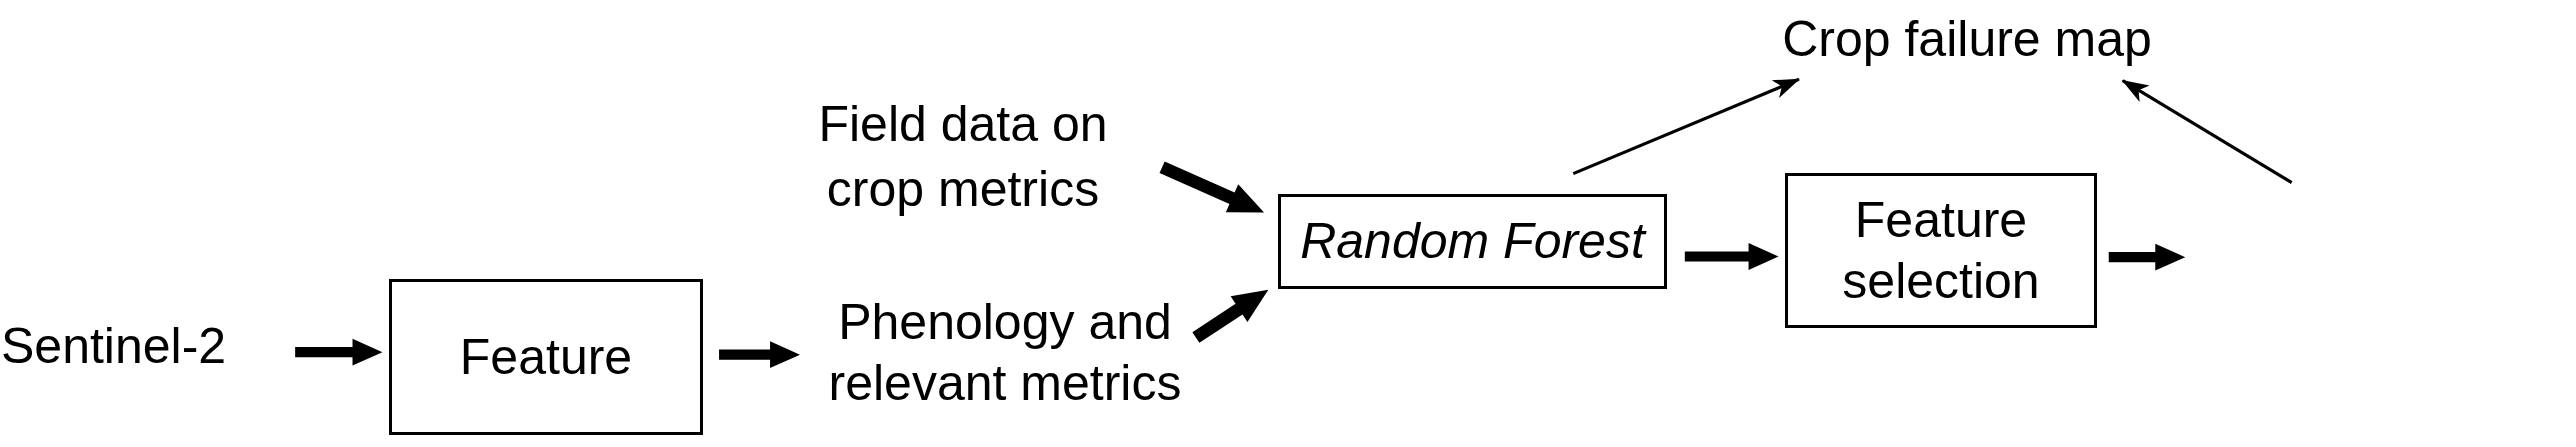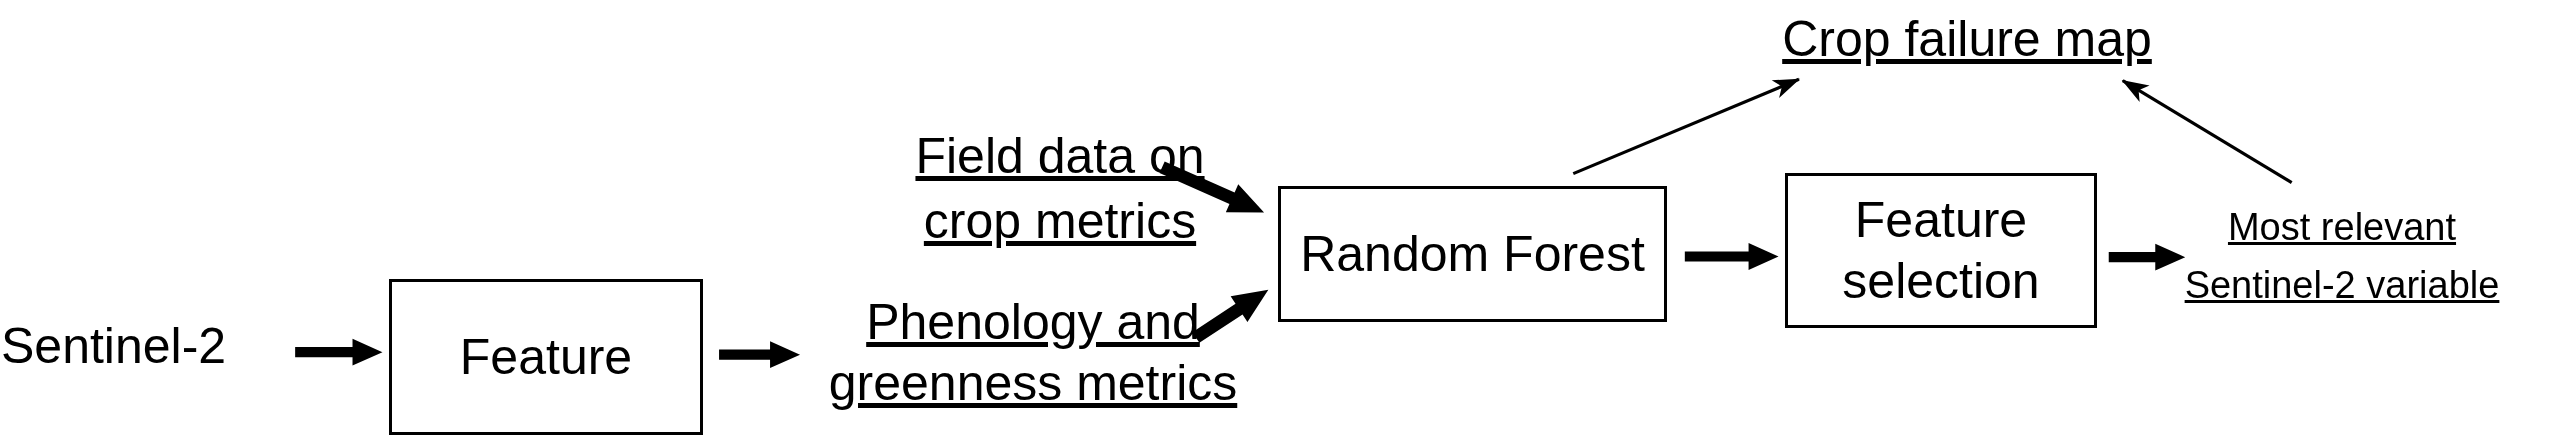--- a/index.html
+++ b/index.html
@@ -23,21 +23,20 @@
     width: 2576px; height: 448px;
     pointer-events: none;
   }
   .label {
     position: absolute;
     text-align: center;
     transform: translateX(-50%);
     white-space: nowrap;
     font-size: 50px;
     line-height: 61px;
-    text-decoration: underline;
   }
   .label .line { display: block; }
   .label-left {
     position: absolute;
     white-space: nowrap;
     font-size: 50px;
     line-height: 61px;
   }
   .label-small {
     font-size: 38px;
@@ -95,42 +94,38 @@
       <path d="M0,-8 H73 V-21 L120,0 L73,21 V8 H0 Z" fill="#000000"></path>
     </g>
 
     <line x1="2468" y1="272" x2="2822" y2="124" stroke="#000000" stroke-width="5" marker-end="url(#thin-head)"></line>
 
     <line x1="3595" y1="286" x2="3330" y2="126" stroke="#000000" stroke-width="5" marker-end="url(#thin-head)"></line>
   </svg>
 
   <div class="label-left" style="left:1px; top:316px;">Sentinel-2</div>
 
-  <div class="label" style="left:1060px; top:92px; line-height:65px;margin-top:32px;">
+  <div class="label" style="left:963px; top:92px; line-height:65px;">
     <span class="line">Field data on</span>
     <span class="line">crop metrics</span>
   </div>
 
-  <div class="label" style="left:1005px; top:292px;margin-left:28px;">
+  <div class="label" style="left:1005px; top:292px;">
     <span class="line">Phenology and</span>
-    <span class="line">greenness metrics</span>
+    <span class="line">relevant metrics</span>
   </div>
 
   <div class="label" style="left:1967px; top:9px;">Crop failure map</div>
 
-  <div class="label label-small" style="left:2342px; top:198px;">
-    <span class="line">Most relevant</span>
-    <span class="line">Sentinel-2 variable</span>
-  </div>
 
   <div class="node-box" style="left:389px; top:279px; width:314px; height:156px;">
     <span class="line">Feature</span>
   </div>
 
-  <div class="node-box" style="left:1278px; top:186px; width:389px; height:136px;">
+  <div class="node-box" style="left:1278px; top:194px; width:389px; height:95px;font-style:italic;">
     <span class="line">Random Forest</span>
   </div>
 
   <div class="node-box" style="left:1785px; top:173px; width:312px; height:155px;">
     <span class="line">Feature</span>
     <span class="line">selection</span>
   </div>
 
 </div>
 

